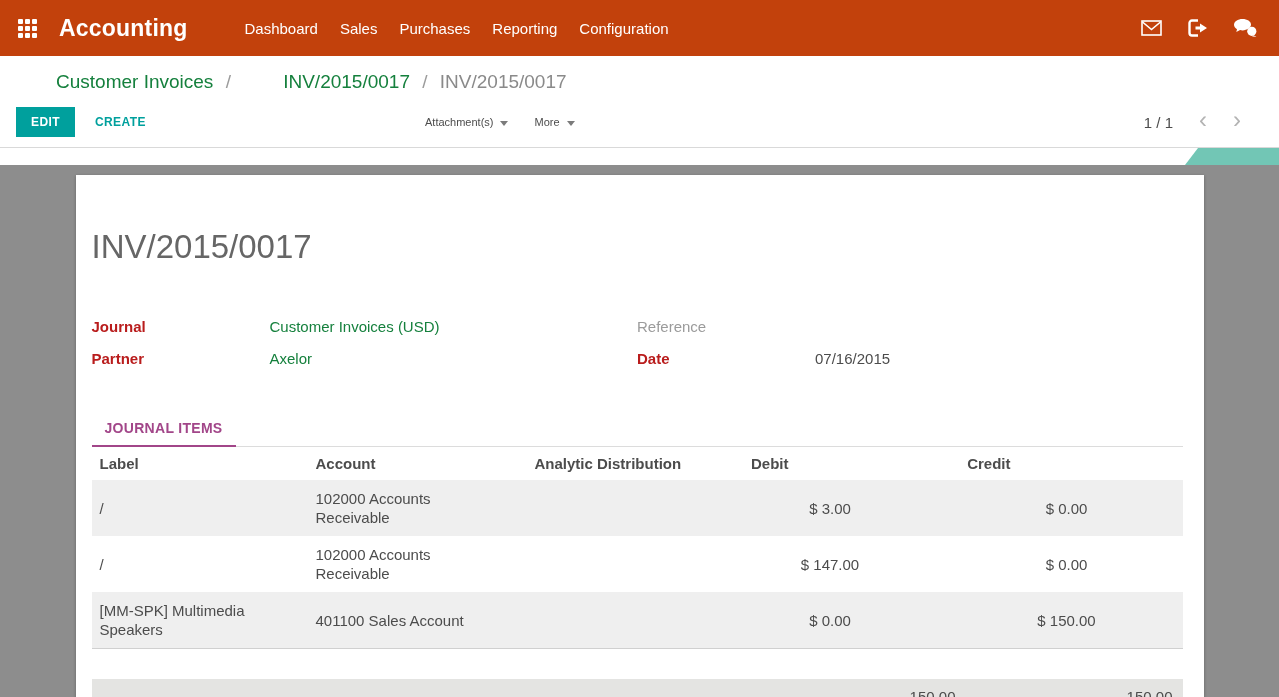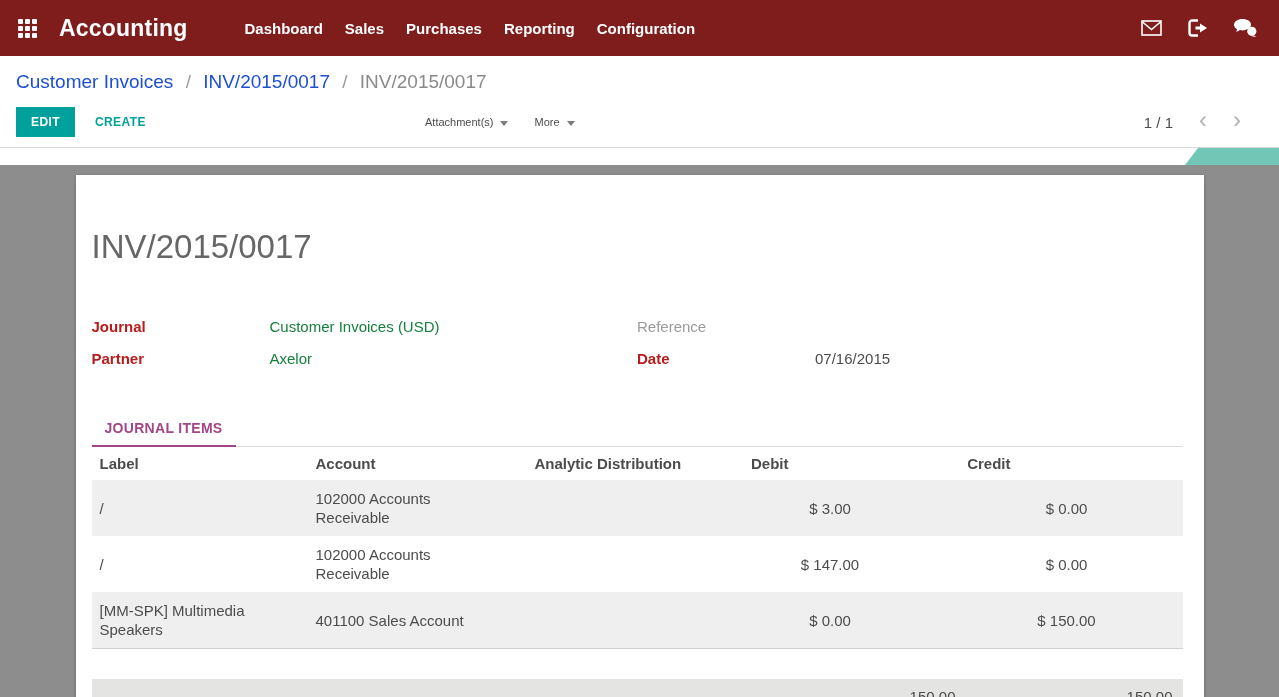--- a/index.html
+++ b/index.html
@@ -1,35 +1,35 @@
 <!DOCTYPE html>
 <html><head>
 <meta charset="utf-8">
 <style>
   * { margin:0; padding:0; box-sizing:border-box; }
   html,body { width:1279px; height:697px; overflow:hidden; background:#8d8d8d;
               font-family:"Liberation Sans", sans-serif; }
 
   
-  .navbar { height:56px; background:#7f1d1d; display:flex; align-items:center;
+  .navbar { height:56px; background:#c2410c; display:flex; align-items:center;
             padding:0 22px 0 18px; color:#fff; }
   .grid-icon { display:grid; grid-template-columns:repeat(3,5px); grid-auto-rows:5px;
                gap:2px; margin-right:22px; cursor:pointer; }
   .grid-icon span { background:#fff; width:5px; height:5px; border-radius:1px; }
   .app-title { font-size:23px; font-weight:bold; letter-spacing:.2px; margin-right:46px; }
   .nav-menu { display:flex; align-items:center; height:100%; }
-  .nav-item { color:#fff; font-size:15px; font-weight:bold; text-decoration:none;
+  .nav-item { color:#fff; font-size:15px; font-weight:normal; text-decoration:none;
               padding:12px 11px; height:100%; display:flex; align-items:center; }
   .nav-right { margin-left:auto; display:flex; align-items:center; gap:26px; }
   .nav-icon-btn { display:flex; align-items:center; cursor:pointer; }
 
   
   .control-panel { background:#fff; padding:14px 16px 0 16px; border-bottom:1px solid #d9d9d9; }
   .breadcrumb { font-size:19px; line-height:24px; }
-  .breadcrumb a { color:#1d4ed8; text-decoration:none; cursor:pointer; }
+  .breadcrumb a { color:#15803d; text-decoration:none; cursor:pointer;margin-left:40px; }
   .breadcrumb .sep { color:#9c9c9c; margin:0 7px; }
   .breadcrumb .current { color:#8a8a8a; }
   .cp-buttons { position:relative; display:flex; align-items:center;
                 margin-top:13px; height:30px; margin-bottom:10px; }
   .btn-edit { background:#00a09d; color:#fff; border:none; font-size:12px; font-weight:bold;
               letter-spacing:.4px; padding:8px 15px; cursor:pointer;
               font-family:"Liberation Sans",sans-serif; }
   .btn-create { background:none; border:none; color:#00a09d; font-size:12px; font-weight:bold;
                 letter-spacing:.4px; margin-left:20px; cursor:pointer;
                 font-family:"Liberation Sans",sans-serif; }

